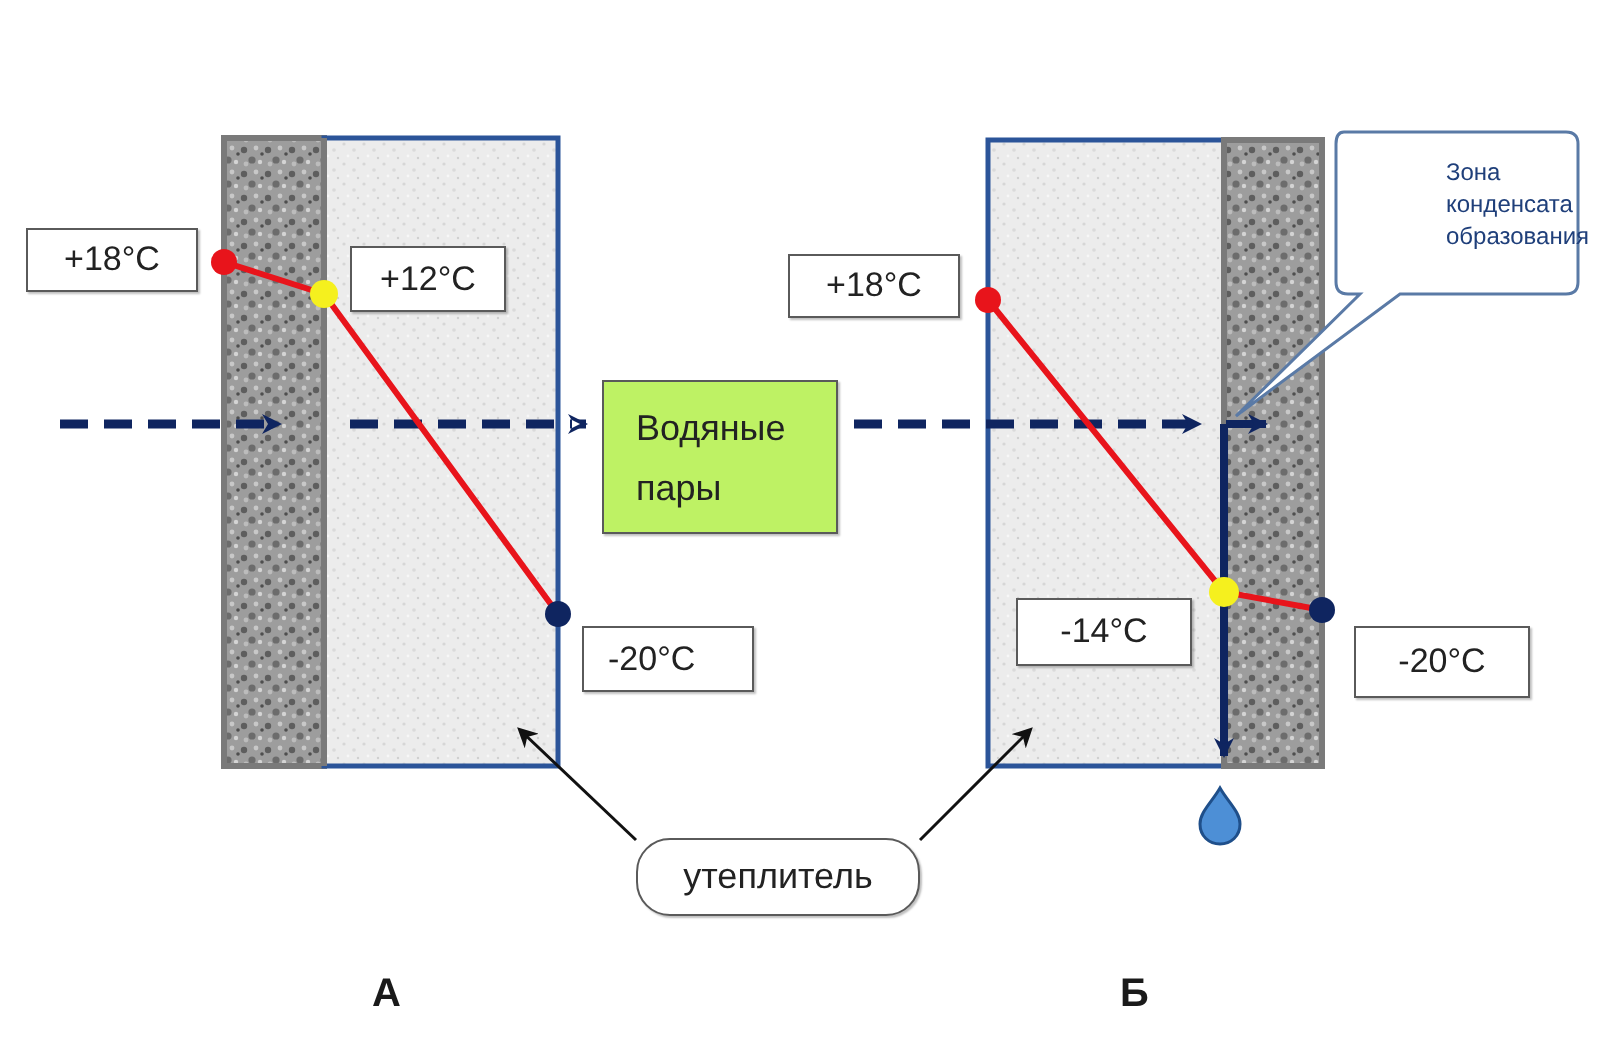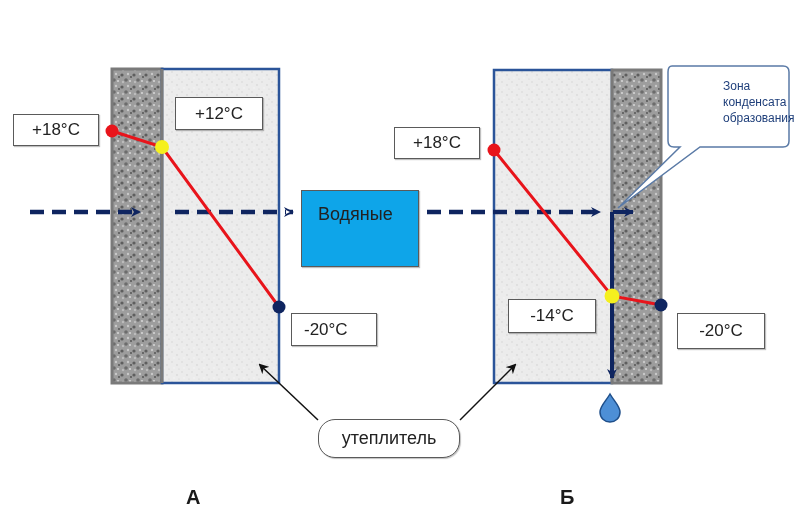--- a/index.html
+++ b/index.html
@@ -6,21 +6,21 @@
   body { width:800px; height:531px; position:relative; overflow:hidden; font-family:"Liberation Sans", sans-serif; }
   #stage { position:absolute; left:0; top:0; width:800px; height:531px; }
   .label-box {
     position:absolute; background:#ffffff; border:1.5px solid #5a5a5a;
     box-shadow: 1px 1px 1px rgba(0,0,0,0.25);
     font-family:"Liberation Sans", sans-serif; color:#222; font-size:17px;
     display:flex; align-items:center; justify-content:center; box-sizing:border-box;
   }
   .label-box.left { justify-content:flex-start; padding-left:12px; }
   .vapor-box {
-    position:absolute; background:#0ea5e9; border:1.5px solid #5a5a5a;
+    position:absolute; background:#bef264; border:1.5px solid #5a5a5a;
     box-shadow: 1px 1px 1px rgba(0,0,0,0.25); box-sizing:border-box;
     font-size:18px; color:#222; padding:8px 0 0 16px; line-height:30px;
   }
   .callout {
     position:absolute; color:#1f3f7a; font-size:12px; line-height:16px;margin-left:40px;
   }
   .panel-letter {
     position:absolute; font-size:20px; font-weight:bold; color:#1a1a1a;
   }
 </style>
@@ -102,29 +102,30 @@
     <g>
       <path d="M672,66 Q668,66 668,72 L668,141 Q668,147 674,147 L680,147 L618,208 L700,147 L783,147 Q789,147 789,141 L789,72 Q789,66 783,66 Z" fill="#ffffff" stroke="#5a7aa6" stroke-width="1.5"></path>
     </g>
 
     <path d="M610,394 C606,401 600,406 600,412 C600,418 604.5,422 610,422 C615.5,422 620,418 620,412 C620,406 614,401 610,394 Z" fill="#4d8fd6" stroke="#1f4f8a" stroke-width="1.5"></path>
   </svg>
 
   <div class="label-box" style="left:13px;top:114px;width:86px;height:32px;">
     <span>+18°C</span>
   </div>
-  <div class="label-box" style="left:175px;top:97px;width:88px;height:33px;">
+  <div class="label-box" style="left:175px;top:123px;width:78px;height:33px;">
     <span>+12°C</span>
   </div>
   <div class="label-box left" style="left:291px;top:313px;width:86px;height:33px;">
     <span>-20°C</span>
   </div>
 
   <div class="vapor-box" style="left:301px;top:190px;width:118px;height:77px;">
     <div>Водяные</div>
+    <div>пары</div>
   </div>
 
   <div class="label-box" style="left:394px;top:127px;width:86px;height:32px;">
     <span>+18°C</span>
   </div>
   <div class="label-box" style="left:508px;top:299px;width:88px;height:34px;">
     <span>-14°C</span>
   </div>
   <div class="label-box" style="left:677px;top:313px;width:88px;height:36px;">
     <span>-20°C</span>

